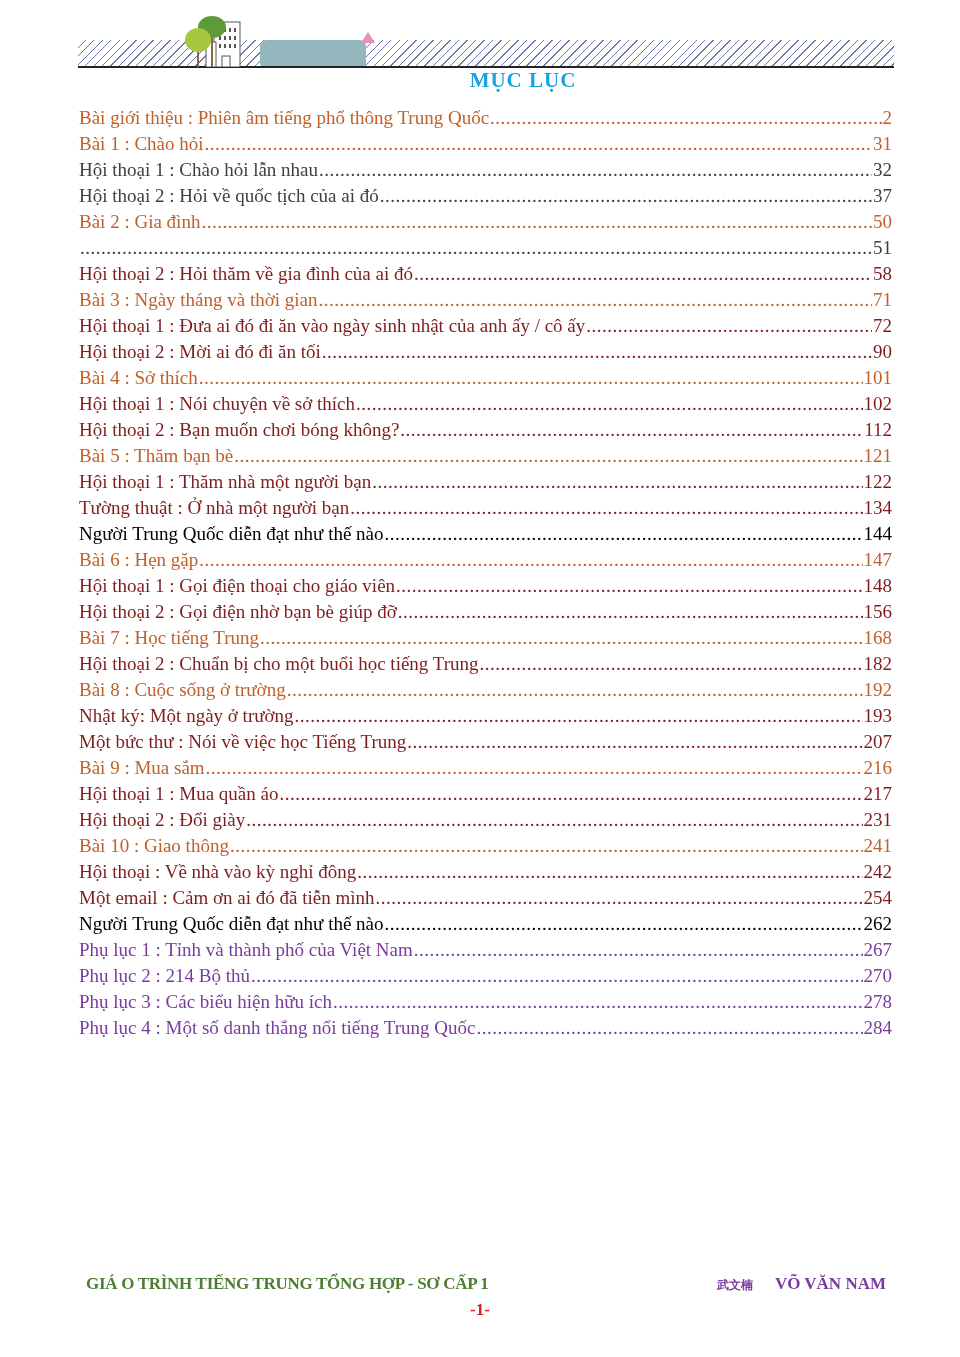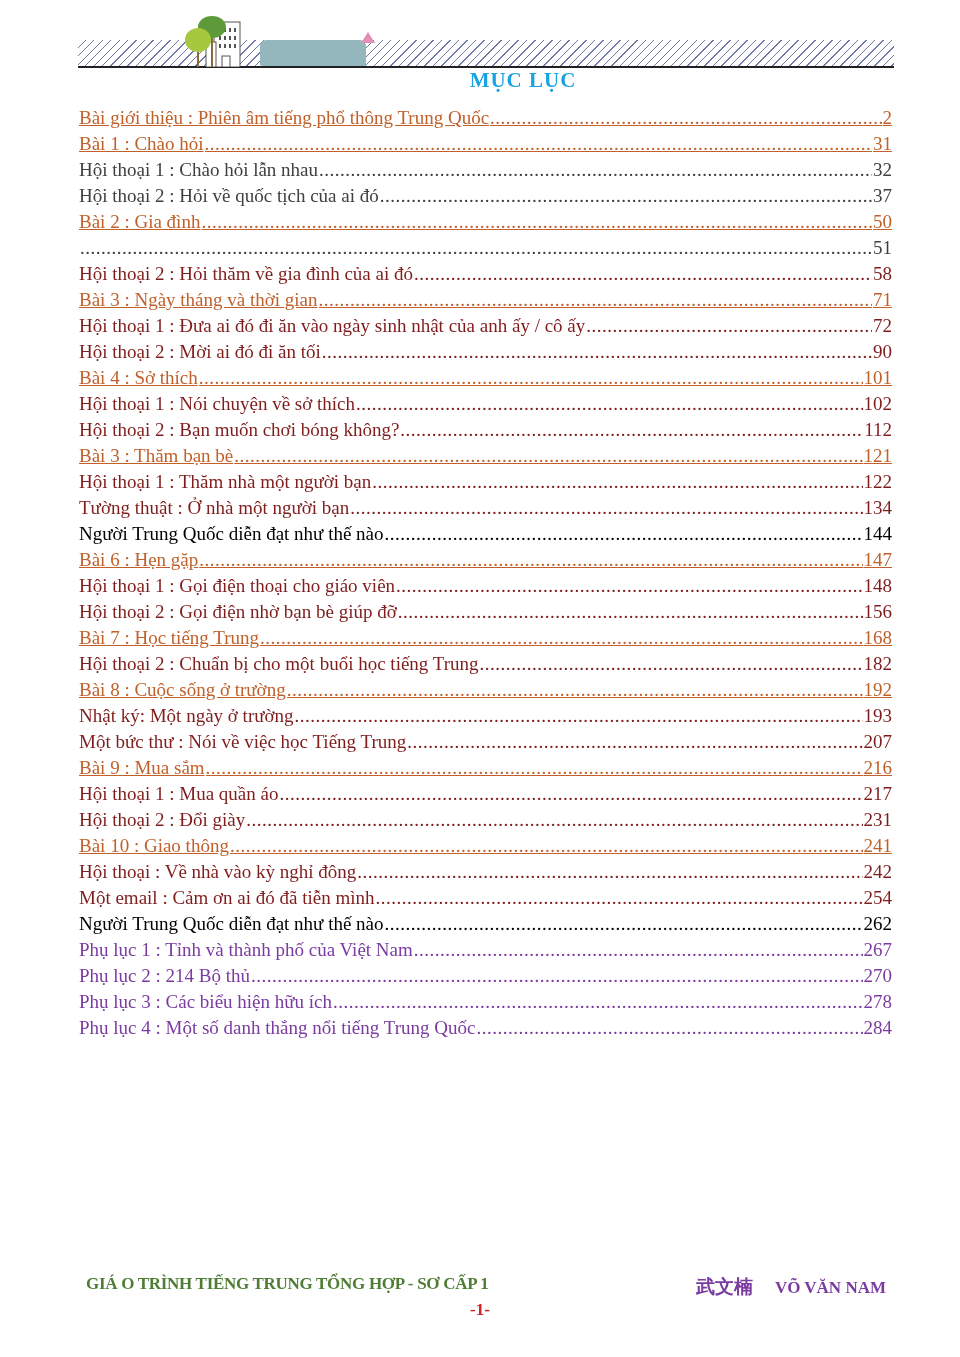--- a/index.html
+++ b/index.html
@@ -16,30 +16,30 @@
              border-bottom: 11px solid #e48fb6; }
   .illus { position: absolute; left: 102px; top: 8px; width: 70px; height: 59px; }
   .title { position: absolute; left: 0; top: 68px; width: 960px; text-align: center;
            font-weight: bold; font-size: 21px; color: #1aa3e0; letter-spacing: 1px; margin-left: 43px; }
   .toc { position: absolute; left: 79px; top: 105px; width: 813px; }
   .row { display: flex; align-items: baseline; height: 26px; font-size: 19px; line-height: 26px; }
   .row .lbl { white-space: nowrap; }
   .row .dots { flex: 1; overflow: hidden; white-space: nowrap; margin: 0 1px; }
   .row .dots::after { content: "........................................................................................................................................................................................................................................"; letter-spacing: 0.5px; }
   .row .pg { white-space: nowrap; }
-  .c-lesson { color: #c0602a; text-decoration: underline; }
+  .c-lesson { color: #c0602a; }
   .c-dialog { color: #7f1d1d; }
   .c-dialog-dark { color: #404040; }
   .c-blue { color: #000000; }
   .c-purple { color: #7a3ba0; }
   .footer { position: absolute; left: 80px; top: 1274px; width: 810px; height: 24px;
             font-weight: bold; font-size: 17px; }
   .footer .left { position: absolute; left: 6px; top: 0; color: #4f7d35; letter-spacing: -0.3px; }
   .footer .right { position: absolute; right: 4px; top: 0; color: #7a3ba0; }
-  .footer .right .cn { margin-right: 22px; font-family: Liberation Serif, serif; font-size: 19px; }
+  .footer .right .cn { margin-right: 22px; font-family: Liberation Serif, serif; font-size: 12px; }
   .page-num { position: absolute; left: 0; top: 1300px; width: 960px; text-align: center;
               color: #d42020; font-weight: bold; font-size: 17px; }
 </style>
 </head>
 <body>
 
 <div class="header">
   <div class="hatch"></div>
   <div class="hatch-line"></div>
   <svg class="illus" viewBox="0 0 70 59">
@@ -130,21 +130,21 @@
       <span class="lbl">Hội thoại 1 : Nói chuyện về sở thích</span>
       <span class="dots"></span>
       <span class="pg">102</span>
     </div>
     <div class="row c-dialog">
       <span class="lbl">Hội thoại 2 : Bạn muốn chơi bóng không?</span>
       <span class="dots"></span>
       <span class="pg">112</span>
     </div>
     <div class="row c-lesson">
-      <span class="lbl">Bài 3 : Thăm bạn bè</span>
+      <span class="lbl">Bài 5 : Thăm bạn bè</span>
       <span class="dots"></span>
       <span class="pg">121</span>
     </div>
     <div class="row c-dialog">
       <span class="lbl">Hội thoại 1 : Thăm nhà một người bạn</span>
       <span class="dots"></span>
       <span class="pg">122</span>
     </div>
     <div class="row c-dialog">
       <span class="lbl">Tường thuật : Ở nhà một người bạn</span>

